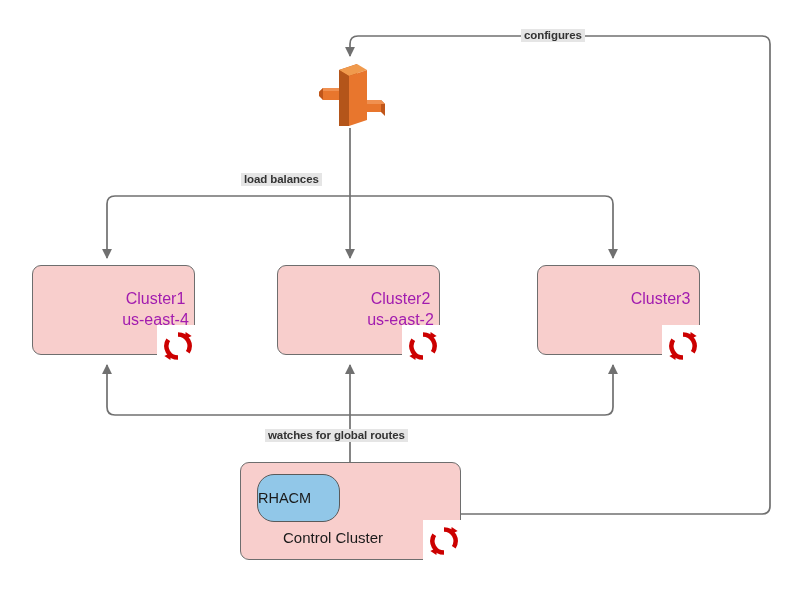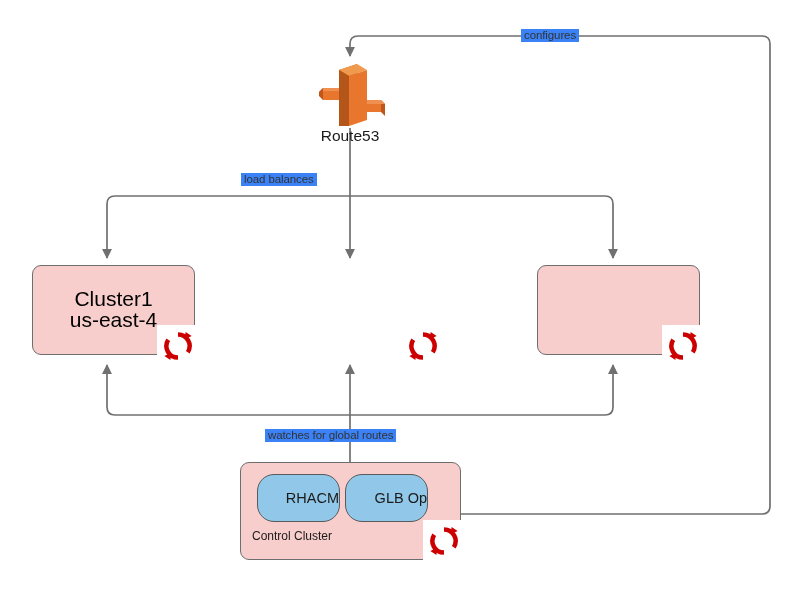--- a/index.html
+++ b/index.html
@@ -8,61 +8,63 @@
     background:#ffffff;
     font-family:"Liberation Sans", sans-serif;
     overflow:hidden;
     position:relative;
   }
   #canvas{position:absolute;left:0;top:0;width:800px;height:601px;}
   .svg-layer{position:absolute;left:0;top:0;}
   .edge-label{
     position:absolute;
     font-size:11.5px;
-    font-weight:normal;
+    font-weight:bold;
     color:#333333;
-    background:#3b82f6;
+    background:#e5e5e5;
     padding:0 3px;
     white-space:nowrap;
     line-height:13px;
     letter-spacing:-0.1px;
   }
   .node-box{
     position:absolute;
     background:#F8CECC;
     border:1.6px solid #6E6E6E;
     border-radius:9px;
     box-sizing:border-box;
   }
   .node-text{
     position:absolute;
     width:100%;
     text-align:center;
-    font-size:21px;
-    color:#000000;
+    font-size:16px;
+    color:#a21caf;
     line-height:21px;
     white-space:pre-line;
+    margin-left:42px;
   }
   .blue-pill{
     position:absolute;
     background:#91C7E8;
     border:1.6px solid #5A5A5A;
     border-radius:17px;
     box-sizing:border-box;
     display:flex;
     align-items:center;
-    justify-content:flex-end;
+    justify-content:flex-start;
     font-size:14.5px;
     color:#1a1a1a;
   }
   .ctrl-label{
     position:absolute;
-    font-size:12px;
+    font-size:15px;
     color:#1a1a1a;
     white-space:nowrap;
+    margin-left:31px;
   }
   .ocp-badge{
     position:absolute;
     background:#ffffff;
     width:42px;height:42px;
     display:flex;align-items:center;justify-content:center;
   }
   .r53-label{
     position:absolute;
     width:140px;
@@ -115,61 +117,62 @@
       <polygon points="76,42 80,46 80,58 76,54" fill="#C0561A"></polygon>
       <polygon points="52,42 76,42 80,46 56,46" fill="#F09050"></polygon>
       <polygon points="48,46 52,42 52,54 48,58" fill="#C0561A"></polygon>
 
       <polygon points="34,12 52,6 52,62 34,68" fill="#C8601E"></polygon>
       <polygon points="34,12 52,6 62,12 44,18" fill="#F09A4D"></polygon>
       <polygon points="44,18 62,12 62,62 44,68" fill="#E8762D"></polygon>
       <polygon points="34,12 44,18 44,68 34,68" fill="#B4551A"></polygon>
     </svg>
   </div>
-  <div class="r53-label" style="left:280px;top:127px;">Route53</div>
 
   <div class="node-box" style="left:32px;top:265px;width:163px;height:90px;">
     <div class="node-text" style="top:22px;">Cluster1</div>
     <div class="node-text" style="top:43px;">us-east-4</div>
   </div>
   <div class="ocp-badge" style="left:157px;top:325px;">
     <svg width="32" height="32" viewBox="0 0 40 40">
       <path d="M20 5.5 A14.5 14.5 0 0 1 32.2 27.8" fill="none" stroke="#CC0000" stroke-width="5.6" stroke-linecap="butt"></path>
       <path d="M20 34.5 A14.5 14.5 0 0 1 7.8 12.2" fill="none" stroke="#CC0000" stroke-width="5.6" stroke-linecap="butt"></path>
       <polygon points="29.5,2.5 37,7.5 28.5,12" fill="#CC0000"></polygon>
       <polygon points="10.5,37.5 3,32.5 11.5,28" fill="#CC0000"></polygon>
     </svg>
   </div>
 
+  <div class="node-box" style="left:277px;top:265px;width:163px;height:90px;">
+    <div class="node-text" style="top:22px;">Cluster2</div>
+    <div class="node-text" style="top:43px;">us-east-2</div>
+  </div>
   <div class="ocp-badge" style="left:402px;top:325px;">
     <svg width="32" height="32" viewBox="0 0 40 40">
       <path d="M20 5.5 A14.5 14.5 0 0 1 32.2 27.8" fill="none" stroke="#CC0000" stroke-width="5.6" stroke-linecap="butt"></path>
       <path d="M20 34.5 A14.5 14.5 0 0 1 7.8 12.2" fill="none" stroke="#CC0000" stroke-width="5.6" stroke-linecap="butt"></path>
       <polygon points="29.5,2.5 37,7.5 28.5,12" fill="#CC0000"></polygon>
       <polygon points="10.5,37.5 3,32.5 11.5,28" fill="#CC0000"></polygon>
     </svg>
   </div>
 
   <div class="node-box" style="left:537px;top:265px;width:163px;height:90px;">
+    <div class="node-text" style="top:22px;">Cluster3</div>
   </div>
   <div class="ocp-badge" style="left:662px;top:325px;">
     <svg width="32" height="32" viewBox="0 0 40 40">
       <path d="M20 5.5 A14.5 14.5 0 0 1 32.2 27.8" fill="none" stroke="#CC0000" stroke-width="5.6" stroke-linecap="butt"></path>
       <path d="M20 34.5 A14.5 14.5 0 0 1 7.8 12.2" fill="none" stroke="#CC0000" stroke-width="5.6" stroke-linecap="butt"></path>
       <polygon points="29.5,2.5 37,7.5 28.5,12" fill="#CC0000"></polygon>
       <polygon points="10.5,37.5 3,32.5 11.5,28" fill="#CC0000"></polygon>
     </svg>
   </div>
 
   <div class="node-box" style="left:240px;top:462px;width:221px;height:98px;">
     <div class="blue-pill" style="left:16px;top:11px;width:83px;height:48px;">
       <span>RHACM</span>
-    </div>
-    <div class="blue-pill" style="left:104px;top:11px;width:83px;height:48px;">
-      <span>GLB Op</span>
     </div>
     <div class="ctrl-label" style="left:11px;top:66px;">Control Cluster</div>
   </div>
   <div class="ocp-badge" style="left:423px;top:520px;">
     <svg width="32" height="32" viewBox="0 0 40 40">
       <path d="M20 5.5 A14.5 14.5 0 0 1 32.2 27.8" fill="none" stroke="#CC0000" stroke-width="5.6" stroke-linecap="butt"></path>
       <path d="M20 34.5 A14.5 14.5 0 0 1 7.8 12.2" fill="none" stroke="#CC0000" stroke-width="5.6" stroke-linecap="butt"></path>
       <polygon points="29.5,2.5 37,7.5 28.5,12" fill="#CC0000"></polygon>
       <polygon points="10.5,37.5 3,32.5 11.5,28" fill="#CC0000"></polygon>
     </svg>

